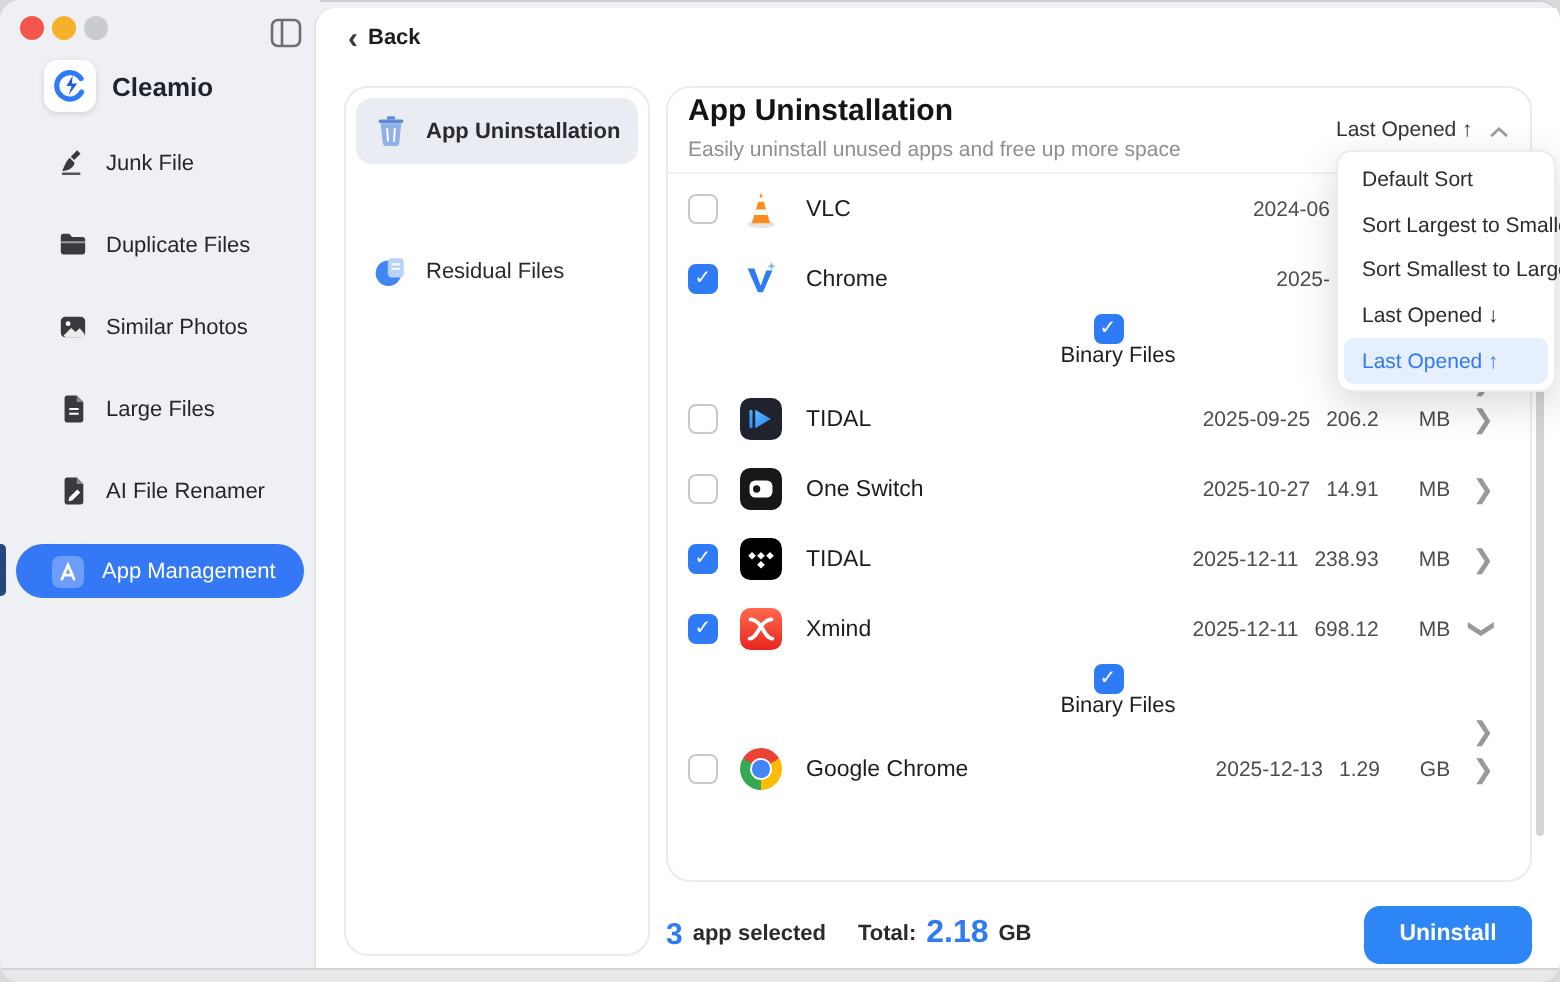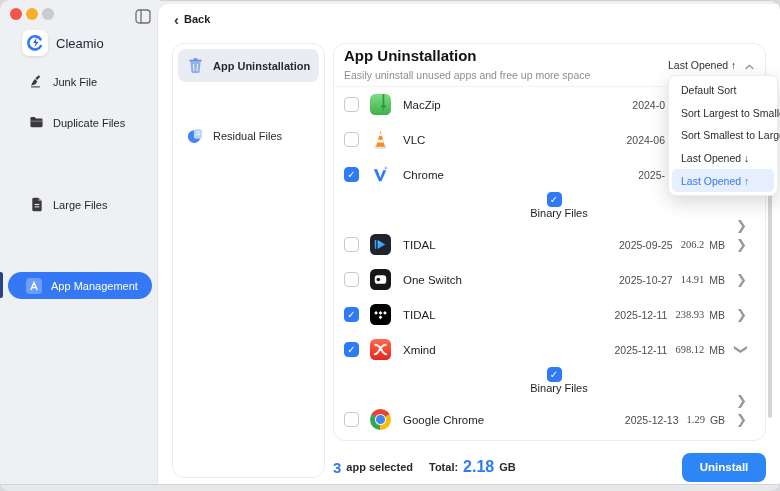--- a/index.html
+++ b/index.html
@@ -8,21 +8,21 @@
   #window { position:relative; width:780px; height:491px; background:#eef0f3; border-radius:10px; overflow:hidden; box-shadow:inset 0 0 0 1px #cfd0d3; }
   
   #sidebar { position:absolute; left:0; top:0; width:160px; height:491px; background:#eef0f3; }
   .traffic { position:absolute; top:8px; width:12px; height:12px; border-radius:50%; }
   #tl-close { left:10px; background:#f4554d; }
   #tl-min   { left:26px; background:#f6b02c; }
   #tl-zoom  { left:42px; background:#c9cbce; }
   #sidebar-toggle { position:absolute; left:135px; top:9px; width:16px; height:15px; cursor:pointer; }
   #logo-row { position:absolute; left:22px; top:30px; display:flex; align-items:center; gap:8px; }
   #logo-badge { width:26px; height:26px; background:#fff; border-radius:7px; box-shadow:0 1px 3px rgba(0,0,0,.12); display:flex; align-items:center; justify-content:center; }
-  #app-name { font-size:13px; font-weight:normal; color:#1f2430; }
+  #app-name { font-size:13px; font-weight:bold; color:#1f2430; }
   .side-item { position:absolute; left:8px; width:144px; height:27px; display:flex; align-items:center; gap:9px; padding-left:20px; border-radius:14px; font-size:11px; font-weight:500; color:#25262a; cursor:pointer; }
   .side-item .sicon { width:16px; height:16px; display:flex; align-items:center; justify-content:center; flex:0 0 16px; }
   .side-item.selected { background:#3478f6; color:#fff; padding-left:18px; }
   #edge-indicator { position:absolute; left:-2px; top:272px; width:5px; height:26px; background:#27457e; border-radius:3px; }
   
   #main-panel { position:absolute; left:158px; top:4px; width:622px; height:480px; background:#ffffff; border-radius:10px 0 0 0; box-shadow:-1px 0 0 rgba(0,0,0,.05); }
   #bottom-strip { position:absolute; left:0; bottom:0; width:780px; height:7px; background:#e7e8ea; border-top:1px solid #d2d3d6; border-radius:0 0 10px 10px; }
   #back-btn { position:absolute; left:174px; top:13px; display:flex; align-items:center; gap:5px; font-size:11px; font-weight:600; color:#1d1d1f; cursor:pointer; }
   #back-chevron { font-size:15px; line-height:11px; color:#3c3c40; }
   
@@ -44,22 +44,22 @@
   .row.covered { padding-right:100px; }
   .row.sub { padding-left:27px;flex-direction:column; }
   .cb { width:15px; height:15px; border-radius:4px; background:#fff; border:1.5px solid #c8c8cd; flex:0 0 15px; display:flex; align-items:center; justify-content:center; cursor:pointer; }
   .cb.checked { background:#2f7bf6; border-color:#2f7bf6; color:#fff; font-size:10px; font-weight:bold; }
   .cb.checked::after { content:"✓"; }
   .appicon { width:21px; height:21px; margin-left:11px; flex:0 0 21px; display:flex; align-items:center; justify-content:center; }
   .rname { margin-left:12px; font-size:11.5px; color:#1d1d1f; }
   .row.sub .rname { margin-left:10px; font-size:11px; }
   .rright { margin-left:auto; display:flex; align-items:center; }
   .rdate { font-size:10.5px; color:#4c4c51; }
-  .rsize { font-size:10.5px; color:#4c4c51; margin-left:8px;font-family:Liberation Serif, serif; }
-  .runit { font-size:10.5px; color:#4c4c51; margin-left:5px; }
+  .rsize { font-size:10.5px; color:#4c4c51; margin-left:8px; }
+  .runit { font-size:10.5px; color:#4c4c51; margin-left:20px; }
   .rchev { margin-left:11px; font-size:13px; color:#98989d; line-height:1; cursor:pointer; }
   .rchev.down { transform:rotate(90deg); }
   
   #sort-dropdown { position:absolute; left:668px; top:75px; width:110px; background:#ffffff; border:1px solid #ececf0; border-radius:8px; box-shadow:0 6px 20px rgba(0,0,0,.16); padding:3px 0; z-index:30; }
   .dd-item { height:22.6px; display:flex; align-items:center; padding:0 9px; margin:0 3px; font-size:10.5px; color:#2c2c30; border-radius:5px; cursor:pointer; white-space:nowrap; }
   .dd-item.selected { background:#e5effd; color:#3478f6; }
   
   #footer { position:absolute; left:333px; top:452px; width:433px; height:30px; display:flex; align-items:center; }
   #sel-count { font-size:15px; font-weight:bold; color:#2f7bf6; }
   #sel-suffix { margin-left:5px; font-size:11px; font-weight:600; color:#2a2a2e; }
@@ -112,29 +112,49 @@
     </div>
     <div class="side-item" style="top:109px">
       <span class="sicon">
         <svg width="15" height="15" viewBox="0 0 16 16" fill="#3a3a3e">
             <path d="M1.5 3.5A1.5 1.5 0 0 1 3 2h3l1.5 1.7H13A1.5 1.5 0 0 1 14.5 5.2v6.3A1.5 1.5 0 0 1 13 13H3a1.5 1.5 0 0 1-1.5-1.5z"></path>
             <path d="M1.5 6h13v1h-13z" fill="#fff" opacity=".5"></path>
           </svg>
       </span>
       <span>Duplicate Files</span>
     </div>
+    <div class="side-item" style="top:150px">
+      <span class="sicon">
+        <svg width="15" height="15" viewBox="0 0 16 16">
+            <rect x="1.5" y="2.5" width="13" height="11" rx="2.5" fill="#3a3a3e"></rect>
+            <circle cx="5.4" cy="6.2" r="1.3" fill="#fff"></circle>
+            <path d="M3 12.5 7 8.5l2.4 2.2 2.2-2 2.4 2.8v.5a1.5 1.5 0 0 1-1.5 1.5H4z" fill="#fff" opacity=".9"></path>
+          </svg>
+      </span>
+      <span>Similar Photos</span>
+    </div>
     <div class="side-item" style="top:191px">
       <span class="sicon">
         <svg width="15" height="15" viewBox="0 0 16 16">
             <path d="M3.5 2A1.5 1.5 0 0 1 5 .8h5L13.5 4.3V14A1.5 1.5 0 0 1 12 15.2H5A1.5 1.5 0 0 1 3.5 13.7z" fill="#3a3a3e"></path>
             <path d="M10 .8 13.5 4.3H10z" fill="#8a8a8e"></path>
             <path d="M6 8h5M6 10.5h5" stroke="#fff" stroke-width="1"></path>
           </svg>
       </span>
       <span>Large Files</span>
+    </div>
+    <div class="side-item" style="top:232px">
+      <span class="sicon">
+        <svg width="15" height="15" viewBox="0 0 16 16">
+            <path d="M3.5 2A1.5 1.5 0 0 1 5 .8h5L13.5 4.3V14A1.5 1.5 0 0 1 12 15.2H5A1.5 1.5 0 0 1 3.5 13.7z" fill="#3a3a3e"></path>
+            <path d="M10 .8 13.5 4.3H10z" fill="#8a8a8e"></path>
+            <path d="m6 11.5 4.3-4.3 1.6 1.6-4.3 4.3-2 .4z" fill="#fff"></path>
+          </svg>
+      </span>
+      <span>AI File Renamer</span>
     </div>
     <div class="side-item selected" style="top:272px">
       <span class="sicon">
         <svg width="16" height="16" viewBox="0 0 16 16">
             <rect width="16" height="16" rx="4" fill="rgba(255,255,255,.28)"></rect>
             <path d="M5 11.5 8 4.5l3 7M6 9.6h4" stroke="#fff" stroke-width="1.4" fill="none" stroke-linecap="round"></path>
           </svg>
       </span>
       <span>App Management</span>
     </div>
@@ -184,41 +204,20 @@
     <span id="sort-current">Last Opened ↑</span>
     <span>
       <svg width="9" height="6" viewBox="0 0 9 6">
           <path d="M1 4.6 4.5 1.4 8 4.6" fill="none" stroke="#9a9aa0" stroke-width="1.4" stroke-linecap="round"></path>
         </svg>
     </span>
   </div>
 
   <div id="rows">
 
-    <div class="row covered">
-      <span class="cb"></span>
-      <span class="appicon">
-        <svg width="21" height="21" viewBox="0 0 22 22">
-            <defs>
-              <linearGradient id="gz" x1="0" y1="0" x2="0" y2="1">
-                <stop stop-color="#7ede84"></stop>
-                <stop offset="1" stop-color="#3cb149"></stop>
-              </linearGradient>
-            </defs>
-            <rect width="22" height="22" rx="5.5" fill="url(#gz)"></rect>
-            <rect x="13.2" y="0" width="1.8" height="12" fill="#2f9440"></rect>
-            <rect x="11.8" y="11.5" width="4.6" height="3" rx="1.2" fill="#2f9440"></rect>
-            <rect x="13.6" y="14.5" width="1" height="2.6" rx=".5" fill="#2f9440"></rect>
-          </svg>
-      </span>
-      <span class="rname">MacZip</span>
-      <span class="rright">
-          <span class="rdate">2024-0</span>
-        </span>
-    </div>
 
     <div class="row covered">
       <span class="cb"></span>
       <span class="appicon">
         <svg width="21" height="21" viewBox="0 0 22 22">
             <ellipse cx="11" cy="19" rx="7" ry="2" fill="#e4e4e6"></ellipse>
             <path d="M11 2.2 15.8 18.5H6.2z" fill="#ff8b1f"></path>
             <path d="M8.3 11.3h5.4l.8 2.8H7.5zM9.6 5h2.8l.6 2.2H9z" fill="#fff"></path>
           </svg>
       </span>

